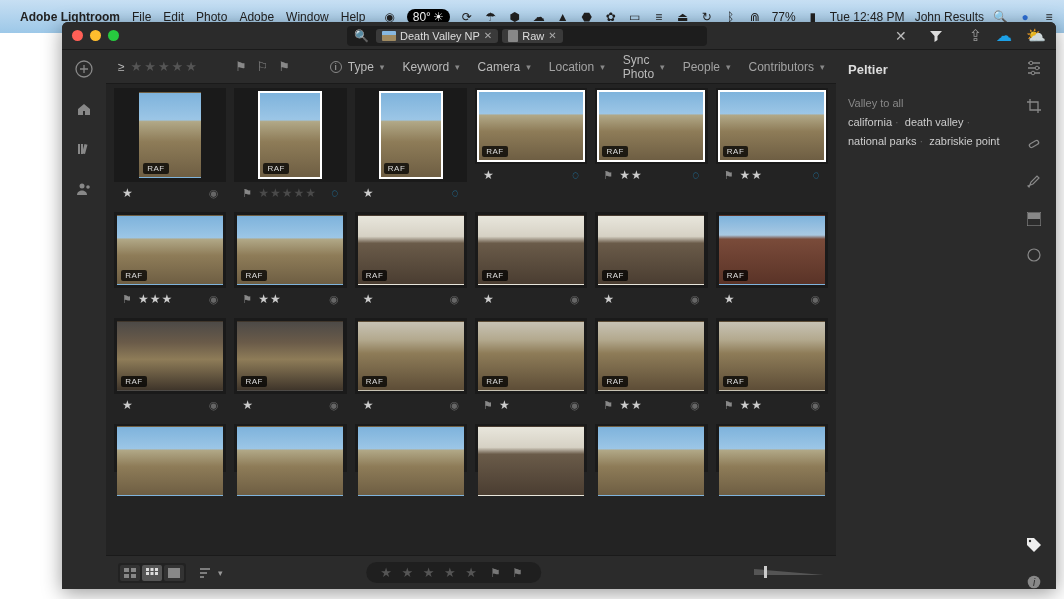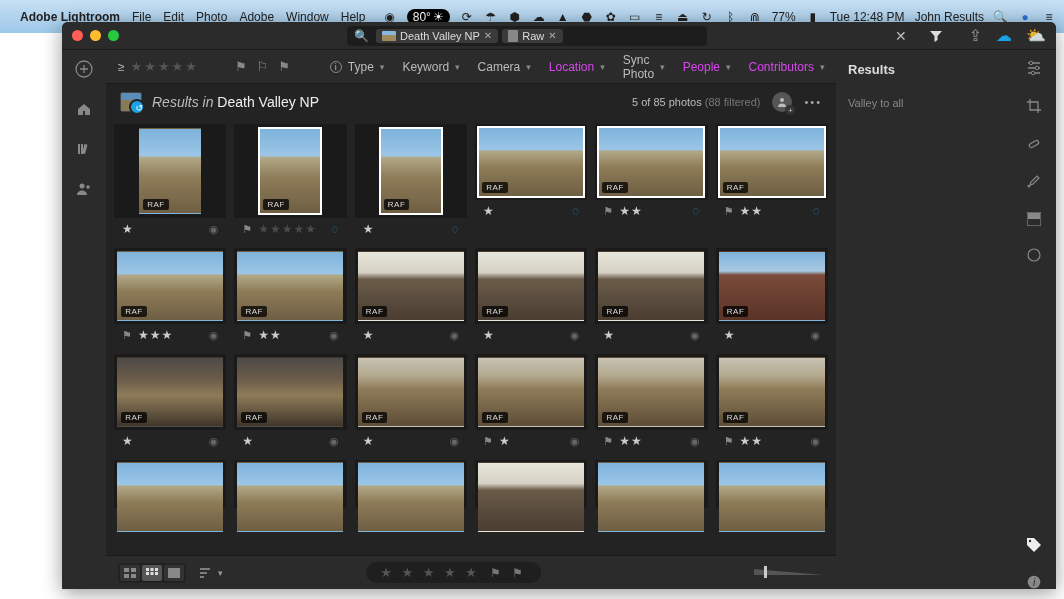--- a/index.html
+++ b/index.html
@@ -45,21 +45,21 @@
   
   .center { flex: 1; display: flex; flex-direction: column; min-width: 0; background: #232323; }
 
   
   .filterbar { height: 34px; background: #2b2b2b; border-bottom: 1px solid #1a1a1a; display: flex; align-items: center; padding: 0 12px; gap: 18px; color: #bbb; font-size: 12px; }
   .filterbar .seg { display: flex; align-items: center; gap: 6px; cursor: pointer; }
   .filterbar .stars span { color: #555; font-size: 13px; letter-spacing: 2px; }
   .filterbar .sep { width: 1px; height: 18px; background: #444; }
   .filterbar .flags span { font-size: 13px; color: #888; margin-right: 4px; }
   .filterbar .drop::after { content: " ▾"; color: #888; font-size: 9px; }
-  .filterbar .dim { color: #d946ef; }
+  .filterbar .dim { color: #a3a3a3; }
   .filterbar .info { width:12px; height:12px; border:1px solid #888; border-radius:50%; display:inline-flex; align-items:center; justify-content:center; font-size:9px; }
 
   
   .results-head { height: 36px; display: flex; align-items: center; padding: 0 14px; gap: 10px; color: #eee; font-size: 14px; }
   .results-head .thumbicon { width: 22px; height: 20px; background: linear-gradient(#5a8db8 40%, #8a7a58 40%); border-radius: 2px; border: 1px solid #444; position:relative; }
   .results-head .thumbicon::after { content:""; position:absolute; right:-4px; bottom:-4px; width:12px; height:12px; background:#1ca0e6; border-radius:50%; border:2px solid #232323;}
   .results-head .thumbicon::before { content:"↺"; position:absolute; right:-2px; bottom:-2px; font-size:9px; color:#fff; z-index:1;}
   .results-head em { font-style: italic; color: #bbb; }
   .results-head .rh-right { margin-left: auto; display: flex; align-items: center; gap: 12px; color: #bbb; font-size: 11px; }
   .results-head .rh-right .muted { color: #777; }
@@ -249,34 +249,20 @@
             <span>Sync Photo</span>
           </div>
         <div class="seg drop dim">
             <span>People</span>
           </div>
         <div class="seg drop dim">
             <span>Contributors</span>
           </div>
       </div>
 
-      <div class="results-head">
-        <div class="thumbicon"></div>
-        <span><em>Results in</em> <span>Death Valley NP</span></span>
-        <div class="rh-right">
-          <span><span>5 of 85 photos</span> <span class="muted">(88 filtered)</span></span>
-          <span class="avatar-add">
-              <svg width="10" height="10" viewBox="0 0 10 10">
-                <circle cx="5" cy="3" r="2" fill="#bbb"></circle>
-                <path d="M1 10c0-2.5 2-3.5 4-3.5s4 1 4 3.5z" fill="#bbb"></path>
-              </svg>
-            </span>
-          <span class="dots3">•••</span>
-        </div>
-      </div>
 
       <div class="gridwrap">
         <div class="grid" id="grid">
             <div class="cell">
               <div class="imgbox portrait">
                 <div class="ph portrait ">
                   <div class="raf">RAF</div>
                 </div>
               </div>
               <div class="meta">
@@ -566,22 +552,28 @@
           <span class="stars">★ ★ ★ ★ ★</span>
           <span class="flags">⚑ ⚑</span>
         </div>
         <div class="zoom">
             <div class="thumb"></div>
           </div>
       </div>
     </div>
 
     <div class="kw-panel">
-      <h3>Results</h3>
+      <h3>Peltier</h3>
       <div class="kw-applied">Valley to all</div>
+      <div class="kw-tags">
+        <span>california</span><span class="kw-sep">·</span>
+        <span>death valley</span><span class="kw-sep">·</span>
+        <span>national parks</span><span class="kw-sep">·</span>
+        <span>zabriskie point</span>
+      </div>
     </div>
 
     <div class="rightrail">
       <span class="ic">
           <svg width="16" height="16" viewBox="0 0 16 16">
             <path d="M2 3h12M2 8h12M2 13h12" stroke="#888" stroke-width="1.3"></path>
             <circle cx="5" cy="3" r="1.8" fill="#2b2b2b" stroke="#888"></circle>
             <circle cx="11" cy="8" r="1.8" fill="#2b2b2b" stroke="#888"></circle>
             <circle cx="7" cy="13" r="1.8" fill="#2b2b2b" stroke="#888"></circle>
           </svg>

